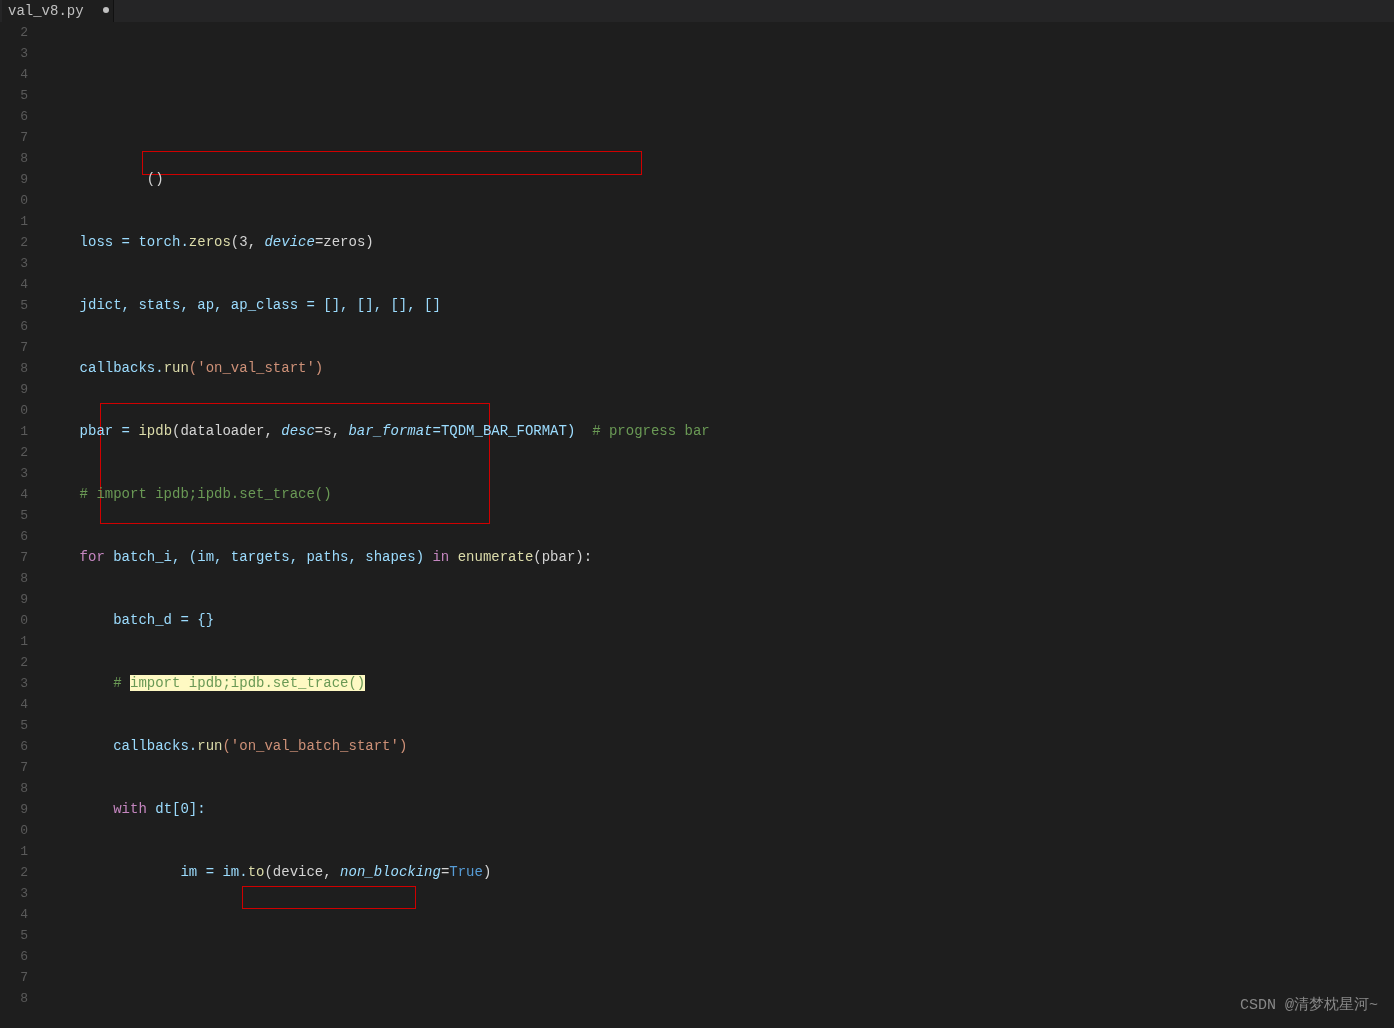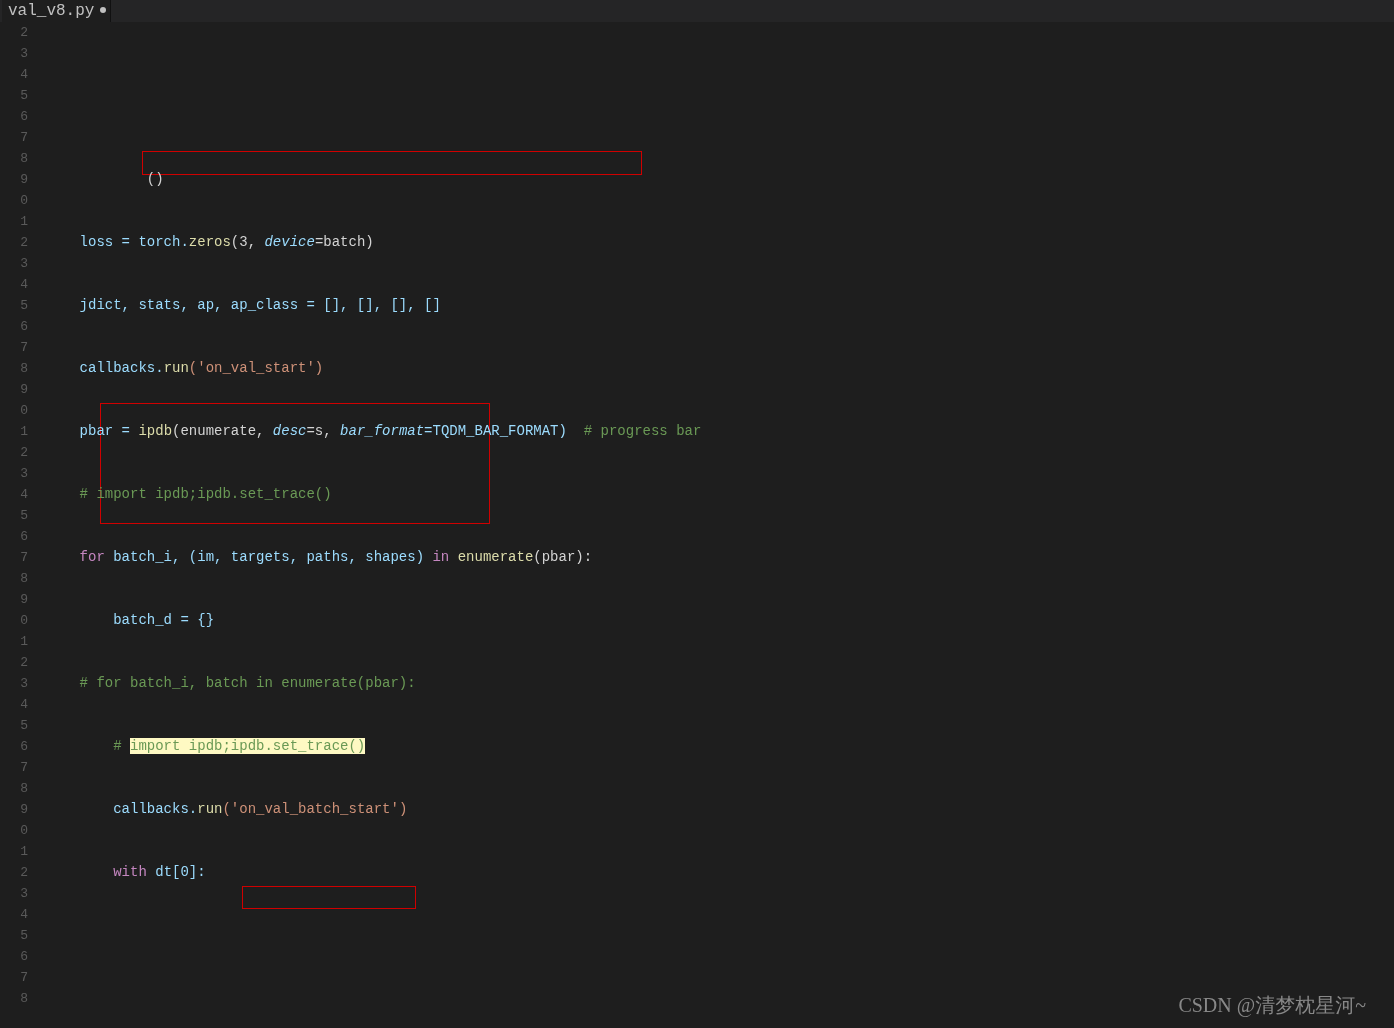--- a/index.html
+++ b/index.html
@@ -16,22 +16,22 @@
   }
   .tab-bar {
     height:22px;
     background:#252526;
     display:flex;
     align-items:center;
     padding-left:2px;
     position:relative;
   }
   .tab {
-    font-size:16px;
-    padding:2px 16px 2px 6px;
+    font-size:14px;
+    padding:2px 29px 2px 6px;
     color:#c0c0c0;
     background:#1e1e1e;
     border-right:1px solid #111;
     height:22px;
     line-height:18px;
     position:relative;
   }
   .tab .dot {
     position:absolute;
     right:4px;
@@ -100,25 +100,25 @@
   .tok-cmnt { color:#6a9955; }
   .tok-op { color:#d4d4d4; }
   .tok-var { color:#9cdcfe; }
   .redbox {
     position:absolute;
     border:1px solid #d00000;
     pointer-events:none;
   }
   .watermark {
     position:absolute;
-    right:28px;
+    right:16px;
     bottom:12px;
     color:#888;
-    font-size:20px;
-    font-family:Liberation Serif, serif;
+    font-size:15px;
+    font-family:Liberation Mono, monospace;
   }
 </style>
 </head>
 <body>
 
 <div class="tab-bar">
   <div class="tab">
     <span>val_v8.py</span>
     <span class="dot"></span>
   </div>
@@ -185,31 +185,31 @@
       <div>7</div>
       <div>8</div>
     </div>
   <div class="code" id="code">
 
     <div class="redbox" style="left:96px;top:129px;width:500px;height:24px;"></div>
     <div class="redbox" style="left:54px;top:381px;width:390px;height:121px;"></div>
     <div class="redbox" style="left:196px;top:864px;width:174px;height:23px;"></div>
 
     <div class="line"><span class="tok-op">            ()</span></div>
-    <div class="line"><span class="tok-var">    loss = torch.</span><span class="tok-call">zeros</span><span>(3, </span><span class="tok-param" style="font-style:italic">device</span><span>=batch)</span></div>
+    <div class="line"><span class="tok-var">    loss = torch.</span><span class="tok-call">zeros</span><span>(3, </span><span class="tok-param" style="font-style:italic">device</span><span>=zeros)</span></div>
     <div class="line"><span class="tok-var">    jdict, stats, ap, ap_class = [], [], [], []</span></div>
     <div class="line"><span class="tok-var">    callbacks.</span><span class="tok-call">run</span><span class="tok-str">('on_val_start')</span></div>
-    <div class="line"><span class="tok-var">    pbar = </span><span class="tok-call">ipdb</span><span>(enumerate, </span><span class="tok-param" style="font-style:italic">desc</span><span>=s, </span><span class="tok-param" style="font-style:italic">bar_format</span><span class="tok-var">=TQDM_BAR_FORMAT)  </span><span class="tok-cmnt"># progress bar</span></div>
+    <div class="line"><span class="tok-var">    pbar = </span><span class="tok-call">ipdb</span><span>(dataloader, </span><span class="tok-param" style="font-style:italic">desc</span><span>=s, </span><span class="tok-param" style="font-style:italic">bar_format</span><span class="tok-var">=TQDM_BAR_FORMAT)  </span><span class="tok-cmnt"># progress bar</span></div>
     <div class="line"><span class="tok-cmnt">    # import ipdb;ipdb.set_trace()</span></div>
     <div class="line"><span class="tok-kw">    for</span><span class="tok-var"> batch_i, (im, targets, paths, shapes) </span><span class="tok-kw">in</span><span class="tok-call"> enumerate</span><span>(pbar):</span></div>
     <div class="line"><span class="tok-var">        batch_d = {}</span></div>
-    <div class="line"><span class="tok-cmnt">    # for batch_i, batch in enumerate(pbar):</span></div>
     <div class="line"><span class="tok-cmnt">        # </span><span class="tok-cmnt hl-ipdb">import ipdb;ipdb.set_trace()</span></div>
     <div class="line"><span class="tok-var">        callbacks.</span><span class="tok-call">run</span><span class="tok-str">('on_val_batch_start')</span></div>
     <div class="line"><span class="tok-kw">        with</span><span class="tok-var"> dt[0]:</span></div>
+    <div class="line"><span class="tok-var">                im = im.</span><span class="tok-call">to</span><span>(device, </span><span class="tok-param" style="font-style:italic">non_blocking</span><span>=</span><span class="tok-const">True</span><span>)</span></div>
     
     
     
     
     
     
     
     
     
     

